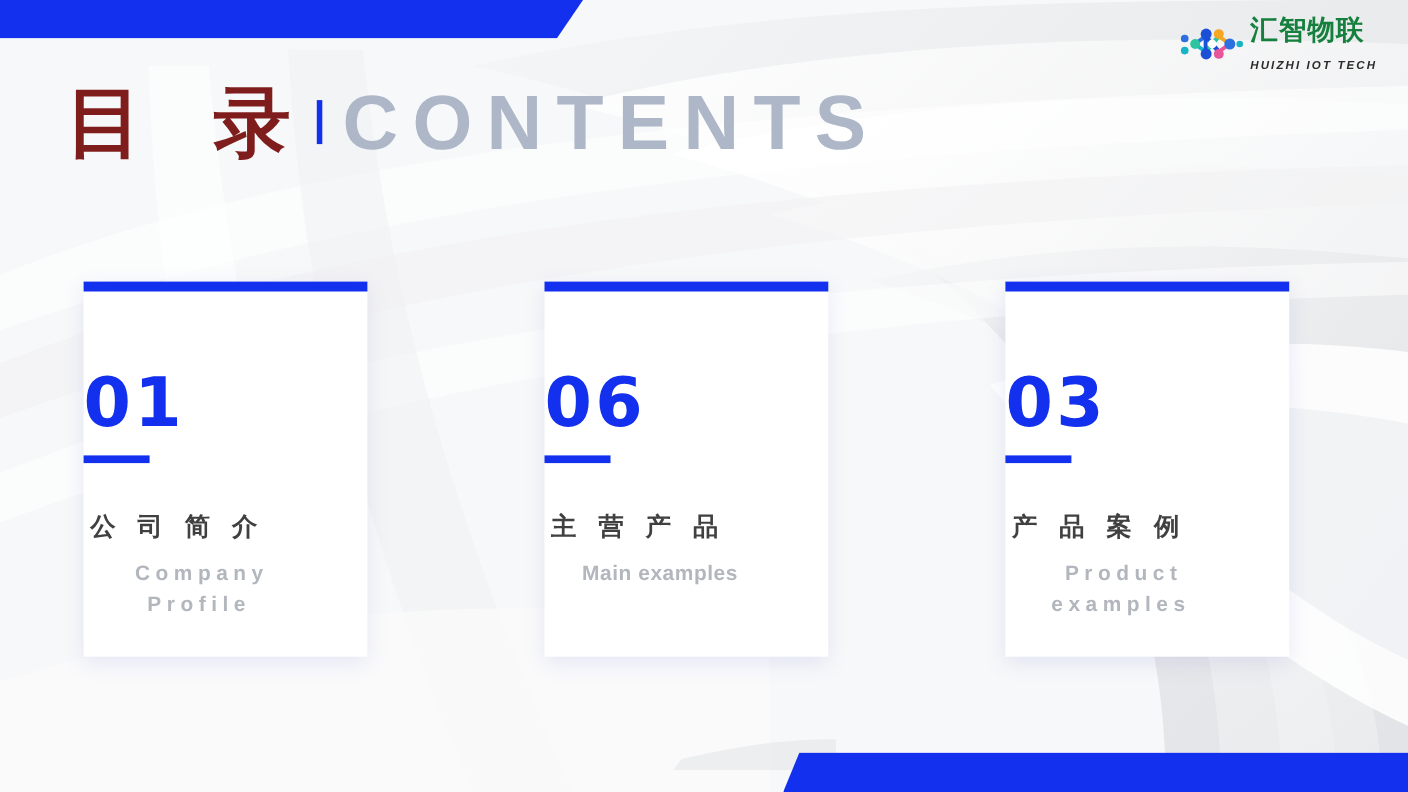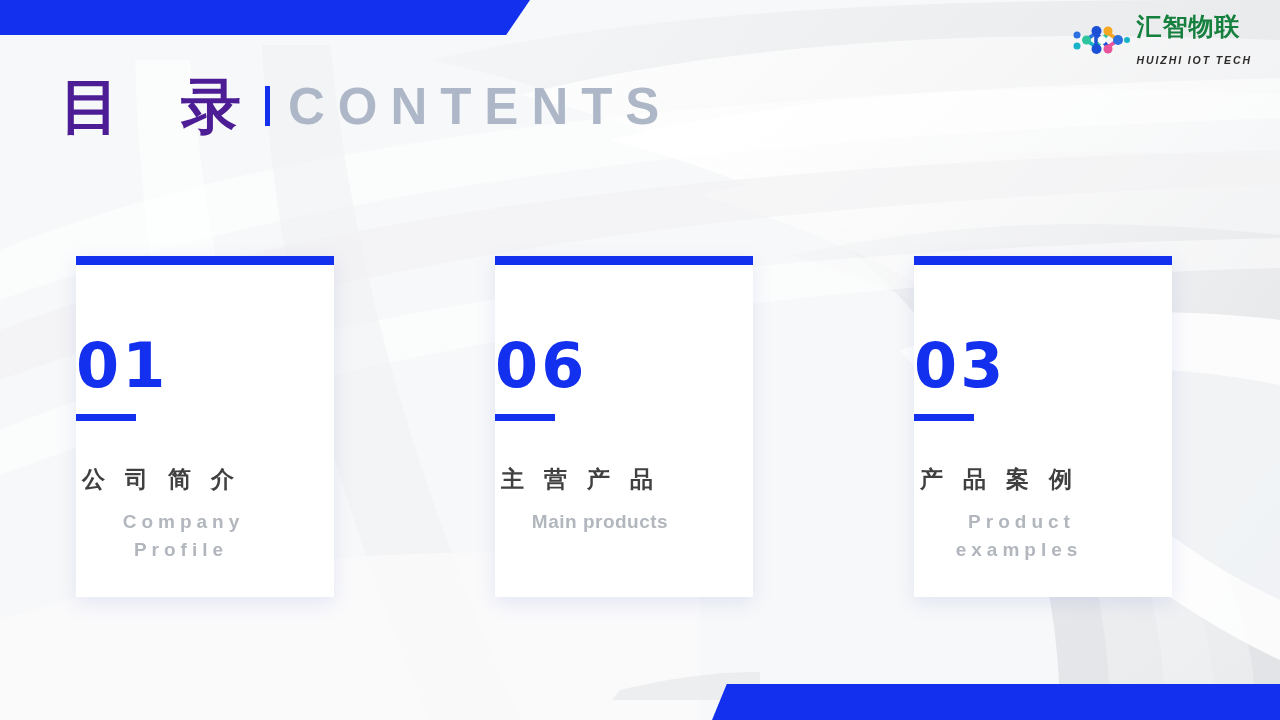--- a/index.html
+++ b/index.html
@@ -86,37 +86,37 @@
   
   .heading {
     position: absolute;
     left: 60px;
     top: 76px;
     display: flex;
     align-items: center;
     white-space: nowrap;
   }
   .heading-cn {
-    font-size: 60px;
-    font-weight: bold;
-    color: #4c1d95;
+    font-size: 70px;
+    font-weight: bold;
+    color: #7f1d1d;
     letter-spacing: 20px;
     line-height: 1;
     font-family: "DejaVu Sans", "Liberation Sans", sans-serif;
   }
   .heading-sep {
     display: inline-block;
     width: 5px;
     height: 40px;
     background: #1230ee;
     margin: 0 18px 0 4px;
     flex: none;
   }
   .heading-en {
-    font-size: 51px;
+    font-size: 70px;
     font-weight: bold;
     color: #adb7c7;
     letter-spacing: 13px;
     line-height: 1;
   }
 
   
   .cards {
     position: absolute;
     left: 76px;
@@ -272,21 +272,21 @@
       <div class="card-title">公 司 简 介</div>
       <div class="card-sub wide">Company Profile</div>
     </div>
 
 
     <div class="card">
       <div class="card-top-bar"></div>
       <div class="card-number">06</div>
       <div class="card-rule"></div>
       <div class="card-title">主 营 产 品</div>
-      <div class="card-sub narrow">Main products</div>
+      <div class="card-sub narrow">Main examples</div>
     </div>
 
     <div class="card">
       <div class="card-top-bar"></div>
       <div class="card-number">03</div>
       <div class="card-rule"></div>
       <div class="card-title">产 品 案 例</div>
       <div class="card-sub wide">Product examples</div>
     </div>
 

